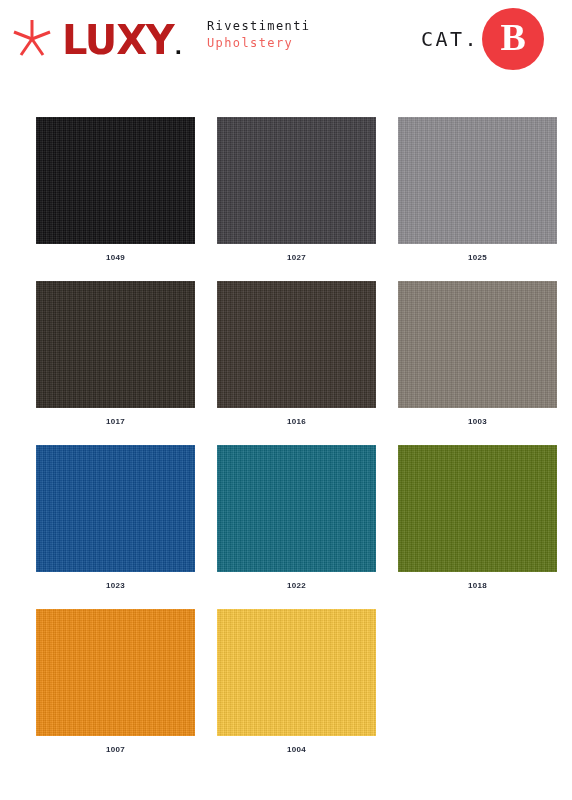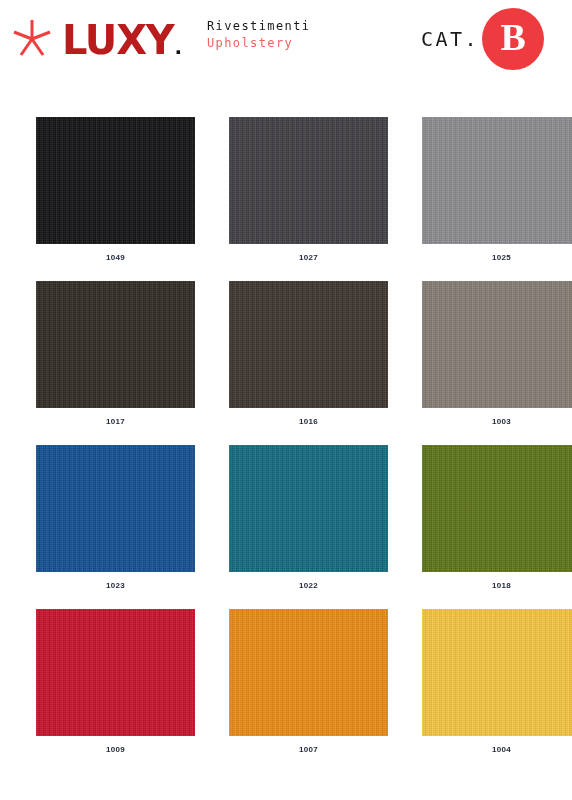--- a/index.html
+++ b/index.html
@@ -112,21 +112,21 @@
 
   
   .grid {
     position: absolute;
     left: 36px;
     top: 117px;
     width: 517px;
   }
   .row {
     display: flex;
-    gap: 34px;
+    gap: 22px;
     margin-bottom: 19px;
   }
   .cell {
     width: 159px;
   }
   .swatch {
     width: 159px;
     height: 127px;
     position: relative;
     background-color: #888;
@@ -225,24 +225,20 @@
         <div class="swatch" style="background-color: rgb(18, 105, 126);"></div>
         <div class="swatch-label">1022</div>
       </div>
       <div class="cell">
         <div class="swatch" style="background-color: rgb(92, 115, 21);"></div>
         <div class="swatch-label">1018</div>
       </div>
     </div>
     <div class="row">
       <div class="cell">
-        <div class="swatch" style="background-color: rgb(200, 16, 42);"></div>
-        <div class="swatch-label">1009</div>
-      </div>
-      <div class="cell">
         <div class="swatch" style="background-color: rgb(236, 138, 18);"></div>
         <div class="swatch-label">1007</div>
       </div>
       <div class="cell">
         <div class="swatch" style="background-color: rgb(248, 198, 63);"></div>
         <div class="swatch-label">1004</div>
       </div>
     </div>
   </div>
 

